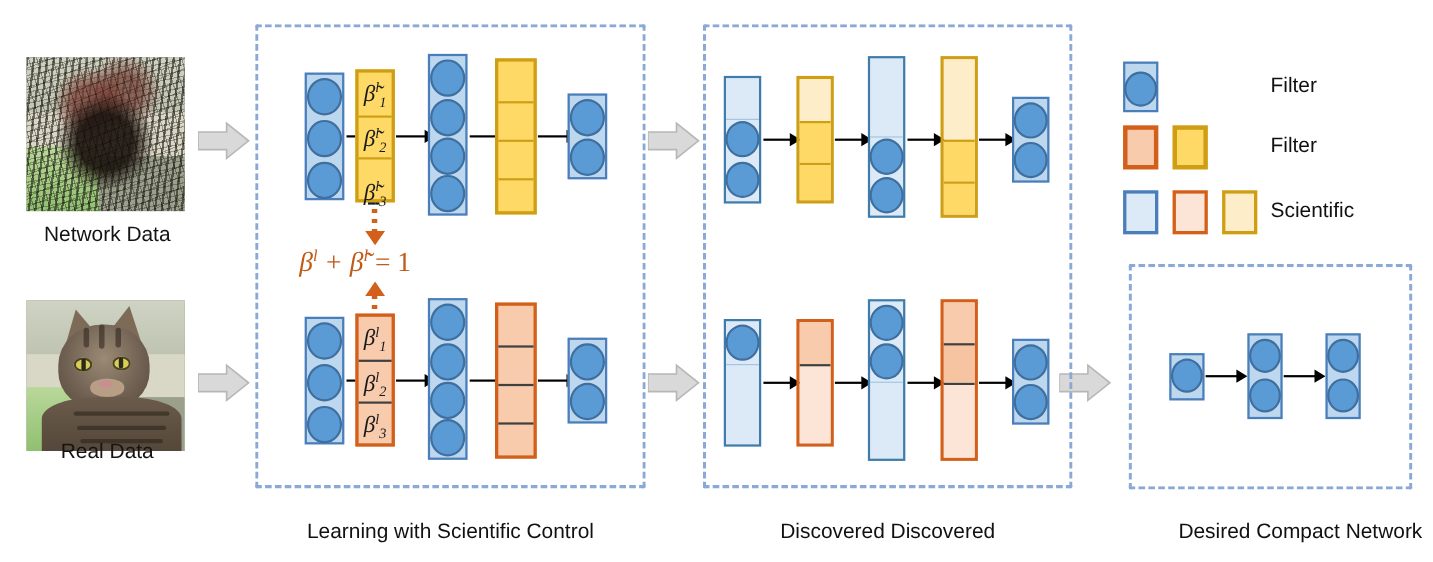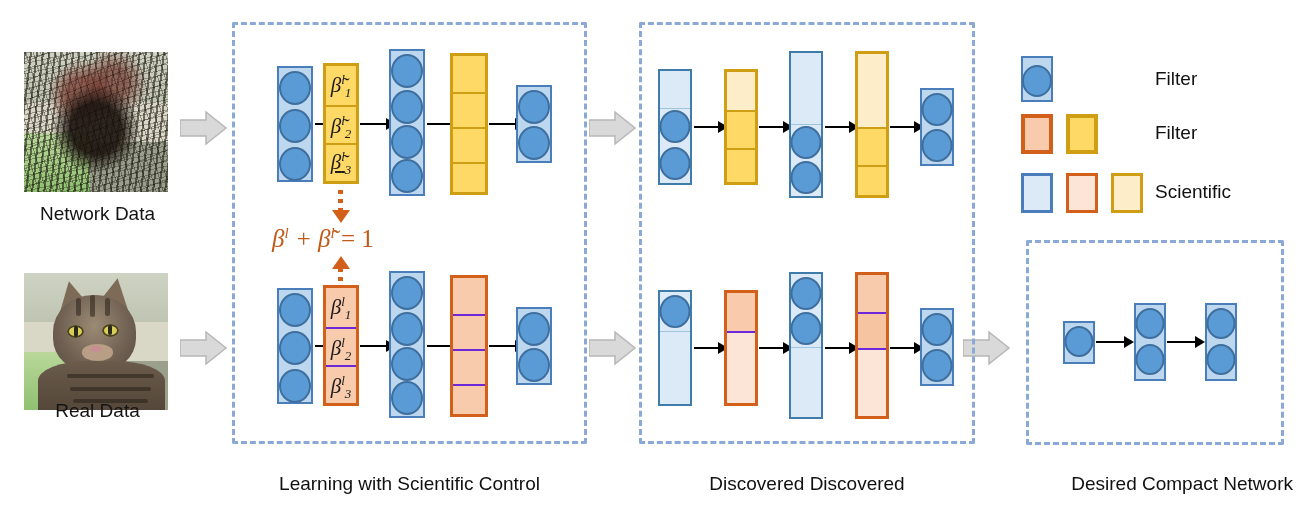--- a/index.html
+++ b/index.html
@@ -72,21 +72,21 @@
   .col.filter{background:#bdd7ee;border:2px solid #4a7ebb;}
   .col.redun-blue{background:#dceaf7;border:2px solid #3f7caa;}
   .circle{position:absolute;left:50%;transform:translateX(-50%);
           border-radius:50%;background:#5b9bd5;border:2px solid #3f6f9f;box-sizing:border-box;}
   .seg{position:absolute;left:0;right:0;box-sizing:border-box;}
 
   .bar{position:absolute;box-sizing:border-box;}
   .bar.y{border:3px solid #cf9e14;}
   .bar.o{border:3px solid #d2601a;}
   .segline-y{border-top:2px solid #cf9e14;}
-  .segline-o{border-top:2px solid #6d28d9;}
+  .segline-o{border-top:2px solid #404040;}
 
   .fill-y{background:#ffd966;}
   .fill-y-light{background:#fdedc8;}
   .fill-o{background:#f8cbad;}
   .fill-o-light{background:#fce4d6;}
   .fill-o-mid{background:#f6c4a0;}
 
   
   .arrow-line{position:absolute;height:2px;background:#000;}
   .arrow-head{position:absolute;width:0;height:0;border-top:6px solid transparent;border-bottom:6px solid transparent;border-left:10px solid #000;}
@@ -182,21 +182,21 @@
     <div class="beta" style="top:7px;">
       <span class="tilde">β̃</span><span class="sup">l</span><span class="sub">1</span>
     </div>
   </div>
   <div class="seg segline-y" style="top:39px;height:38px;">
     <div class="beta" style="top:7px;">
       <span class="tilde">β̃</span><span class="sup">l</span><span class="sub">2</span>
     </div>
   </div>
   <div class="seg segline-y" style="top:77px;height:38px;">
-    <div class="beta" style="top:5px;text-decoration:underline;">
+    <div class="beta" style="top:18px;text-decoration:underline;">
       <span class="tilde">β̃</span><span class="sup">l</span><span class="sub">3</span>
     </div>
   </div>
 </div>
 
 <div class="arrow-line" style="left:360px;top:123px;width:28px;"></div>
 <div class="arrow-head" style="left:386px;top:118px;"></div>
 
 <div class="col filter" style="left:389px;top:49px;width:36px;height:147px;">
   <div class="circle" style="top:3px;width:32px;height:34px;"></div>

